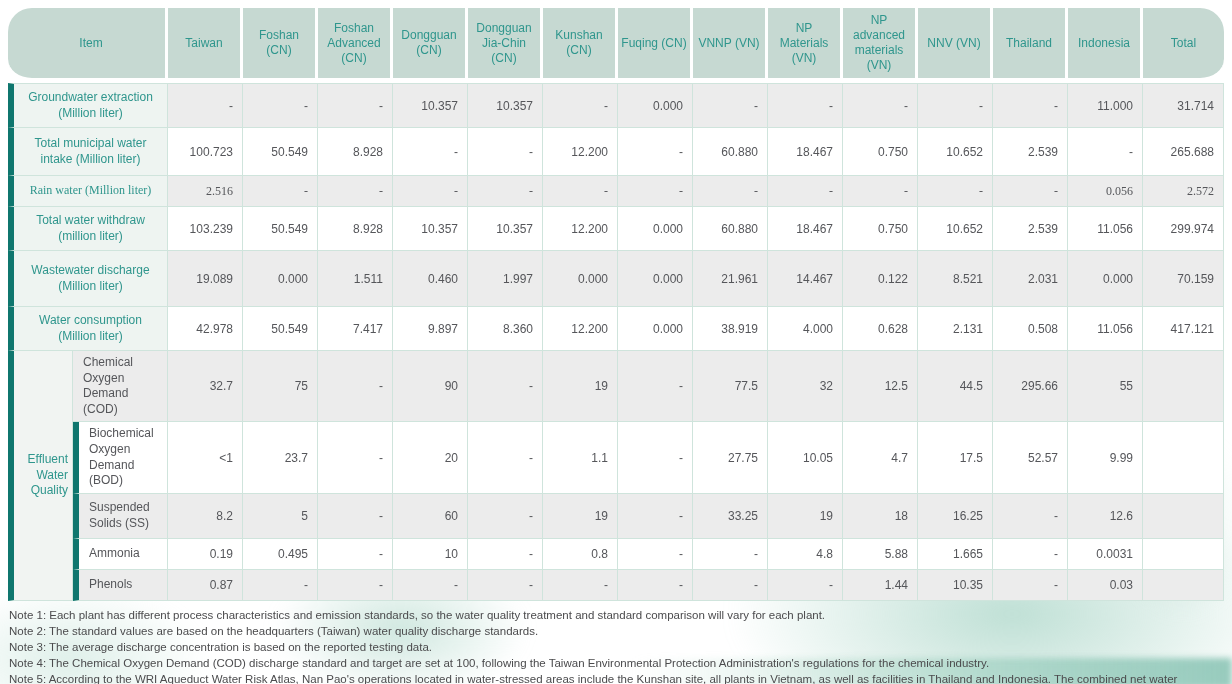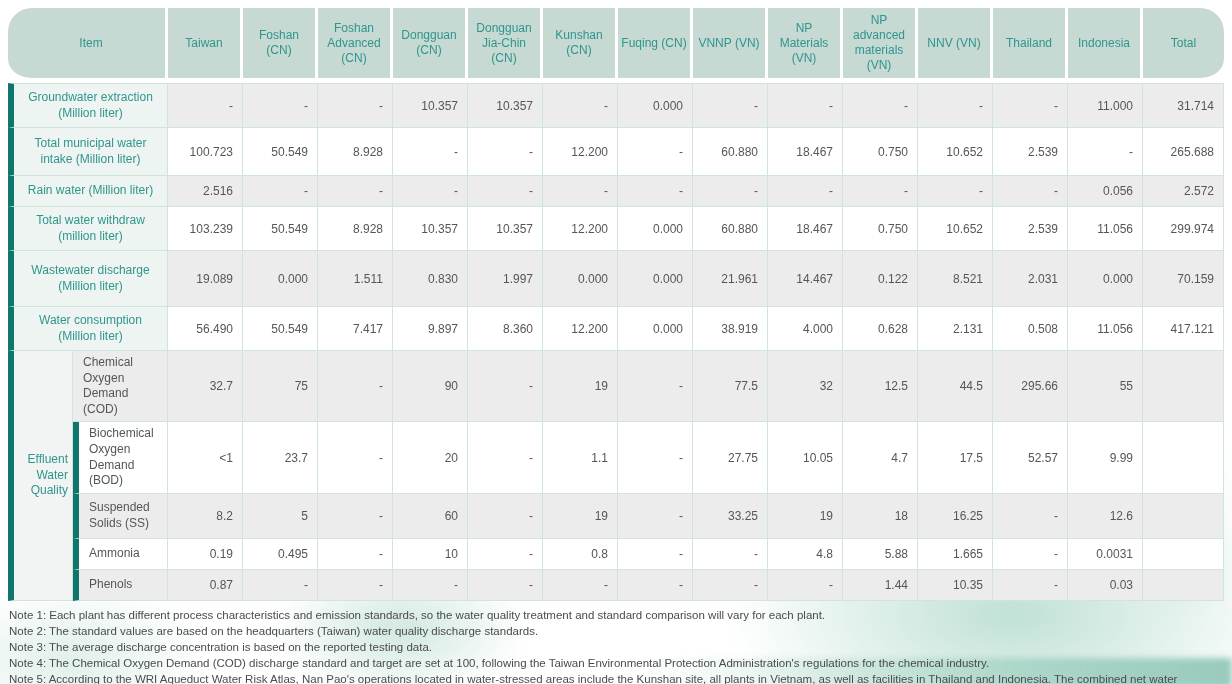--- a/index.html
+++ b/index.html
@@ -123,21 +123,21 @@
           <td>12.200</td>
           <td>-</td>
           <td>60.880</td>
           <td>18.467</td>
           <td>0.750</td>
           <td>10.652</td>
           <td>2.539</td>
           <td>-</td>
           <td>265.688</td>
         </tr>
-        <tr class="g" style="height: 31px;">
+        <tr class="g" style="height: 31px; font-family: Liberation Serif, serif;">
           <td class="label" colspan="2">Rain water (Million liter)</td>
           <td>2.516</td>
           <td>-</td>
           <td>-</td>
           <td>-</td>
           <td>-</td>
           <td>-</td>
           <td>-</td>
           <td>-</td>
           <td>-</td>
@@ -162,35 +162,35 @@
           <td>10.652</td>
           <td>2.539</td>
           <td>11.056</td>
           <td>299.974</td>
         </tr>
         <tr class="g" style="height: 56px;">
           <td class="label" colspan="2">Wastewater discharge (Million liter)</td>
           <td>19.089</td>
           <td>0.000</td>
           <td>1.511</td>
-          <td>0.830</td>
+          <td>0.460</td>
           <td>1.997</td>
           <td>0.000</td>
           <td>0.000</td>
           <td>21.961</td>
           <td>14.467</td>
           <td>0.122</td>
           <td>8.521</td>
           <td>2.031</td>
           <td>0.000</td>
           <td>70.159</td>
         </tr>
         <tr class="w" style="height: 44px;">
           <td class="label" colspan="2">Water consumption (Million liter)</td>
-          <td>56.490</td>
+          <td>42.978</td>
           <td>50.549</td>
           <td>7.417</td>
           <td>9.897</td>
           <td>8.360</td>
           <td>12.200</td>
           <td>0.000</td>
           <td>38.919</td>
           <td>4.000</td>
           <td>0.628</td>
           <td>2.131</td>

